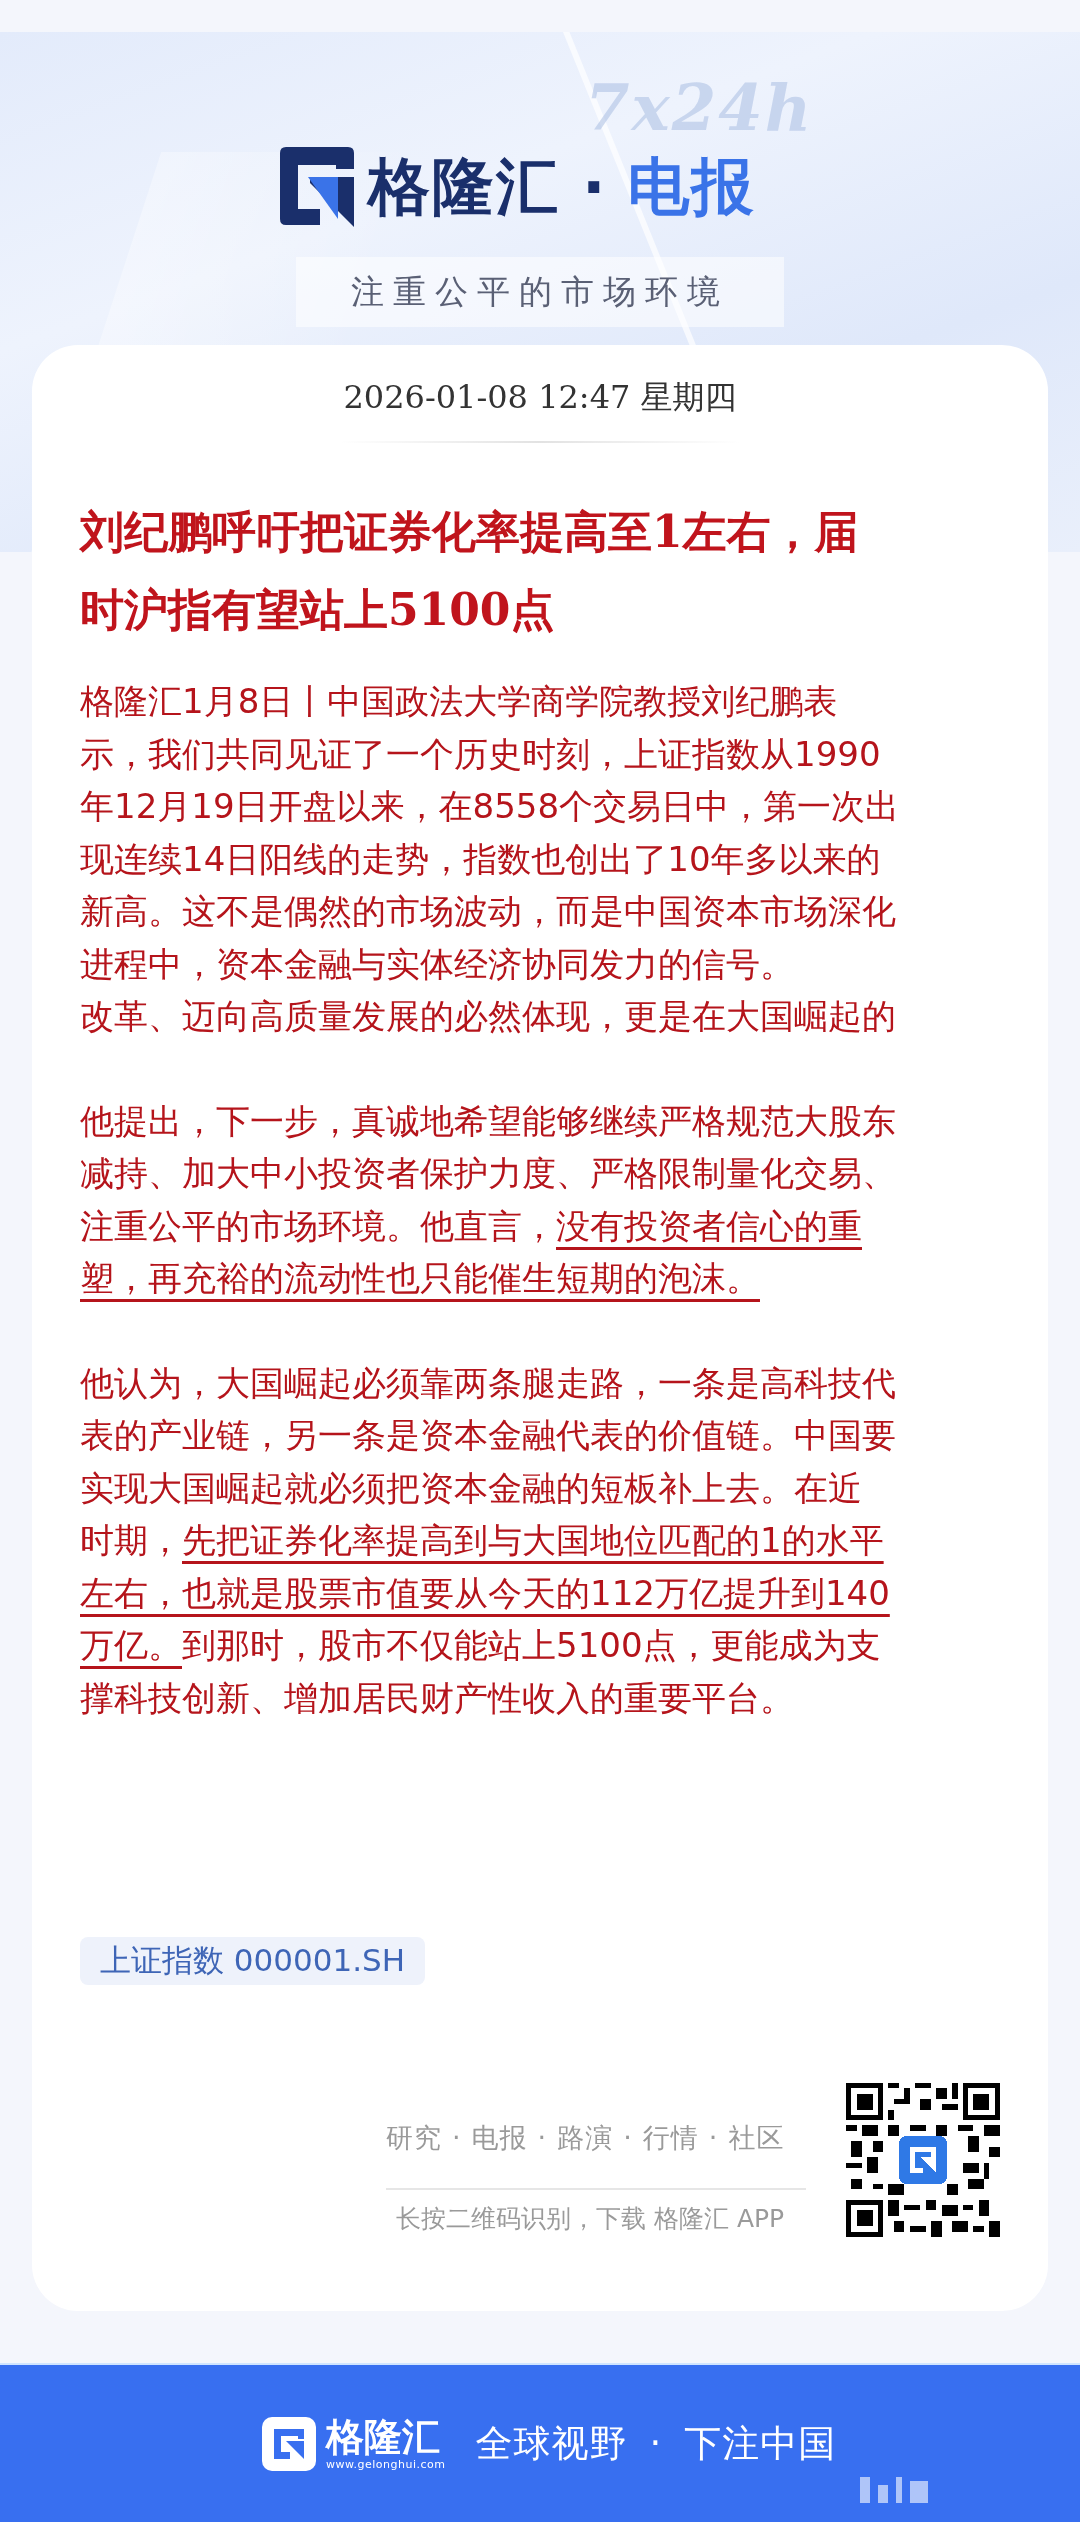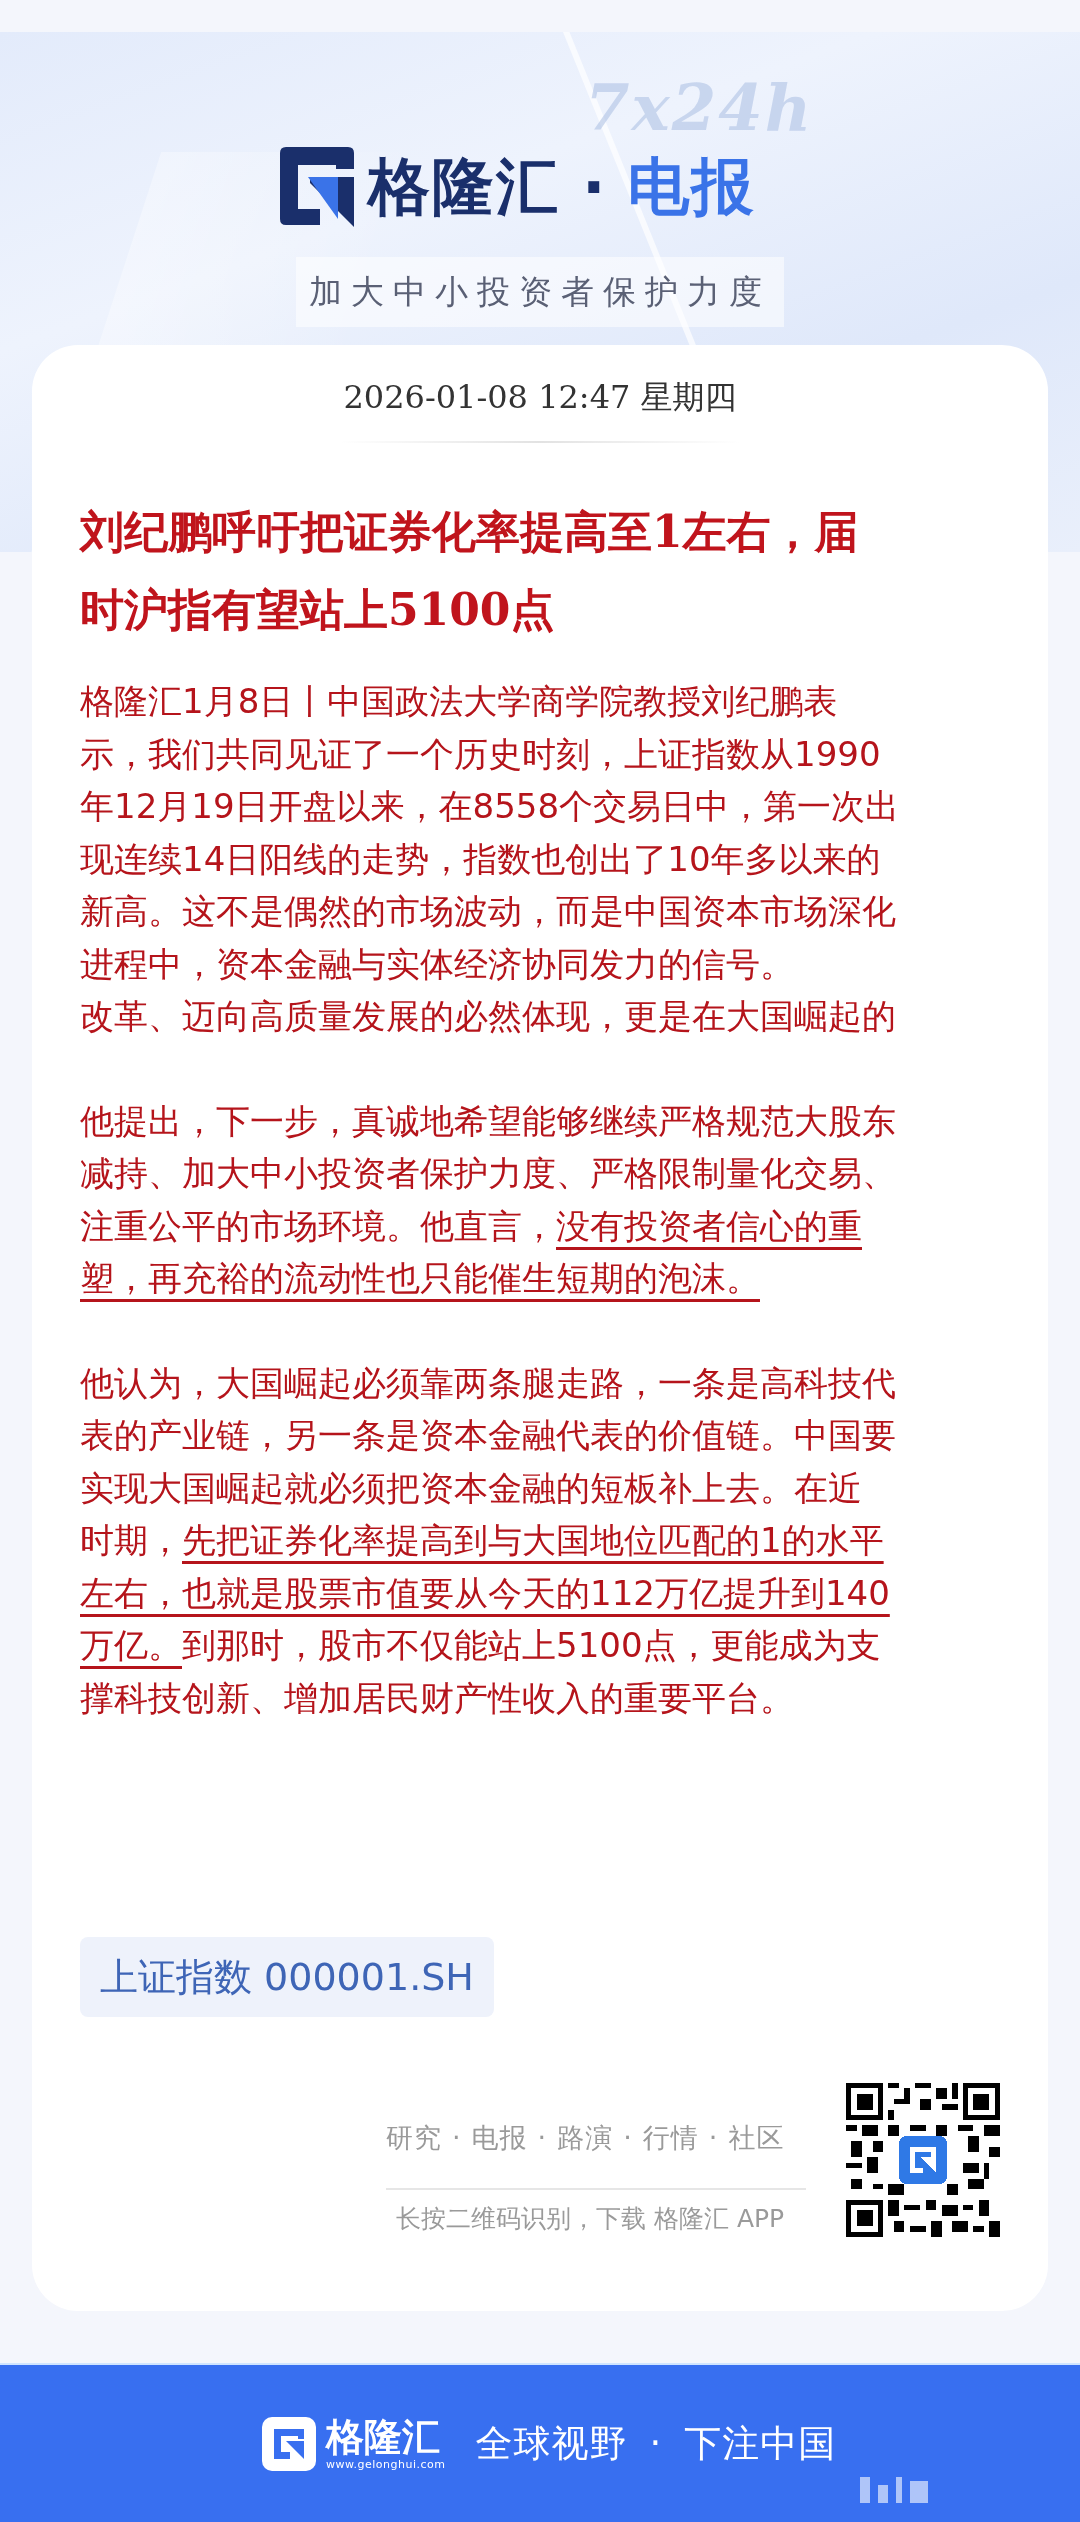--- a/index.html
+++ b/index.html
@@ -75,24 +75,24 @@
   .headline .ln, .para .ln { display: block; white-space: nowrap; }
   .body {
     position: absolute; left: 48px; top: 330px; width: 950px;
     color: #b5141b; font-size: 34px; line-height: 52.5px;
   }
   .para { margin-bottom: 52px; }
   .para:last-child { margin-bottom: 0; }
   .u { text-decoration: underline; text-decoration-thickness: 3px; text-underline-offset: 9px; }
 
   .tag {
-    position: absolute; left: 48px; top: 1592px; height: 80px; padding: 0 20px;
+    position: absolute; left: 48px; top: 1592px; height: 48px; padding: 0 20px;
     background: #eef2fb; border-radius: 8px;
     display: flex; align-items: center;
-    font-size: 38px; color: #3e65b6;
+    font-size: 31px; color: #3e65b6;
   }
   .links {
     position: absolute; left: 354px; top: 1775px; width: 420px;
     font-size: 27px; color: #9a9a9a; white-space: nowrap; letter-spacing: 1px;
   }
   .links .sep { margin: 0 10px; }
   .links-rule {
     position: absolute; left: 354px; top: 1843px; width: 420px; height: 2px; background: #e6e6e6;
   }
   .qr-hint {
@@ -134,21 +134,21 @@
     <svg class="brand-logo" viewBox="0 0 74 80">
       <path d="M6 0 H68 Q74 0 74 6 V22 H56 V18 H18 V62 H40 V78 H6 Q0 78 0 72 V6 Q0 0 6 0 Z" fill="#1a2f6b"></path>
       <path d="M56 30 H74 V70 L74 80 L56 62 L30 36 V30 Z" fill="#1a2f6b"></path>
       <path d="M28 30 H58 V72 Z" fill="#3a73e8"></path>
     </svg>
     <span class="brand-name">格隆汇</span>
     <span class="brand-dot">·</span>
     <span class="brand-product">电报</span>
   </div>
   <div class="slogan-box">
-    <span class="slogan">加大中小投资者保护力度</span>
+    <span class="slogan">注重公平的市场环境</span>
   </div>
 </div>
 
 <div class="card">
   <div class="date-line">2026-01-08 12:47 星期四</div>
   <div class="date-rule"></div>
 
   <h1 class="headline">
     <span class="ln">刘纪鹏呼吁把证券化率提高至1左右，届</span>
     <span class="ln">时沪指有望站上5100点</span>

